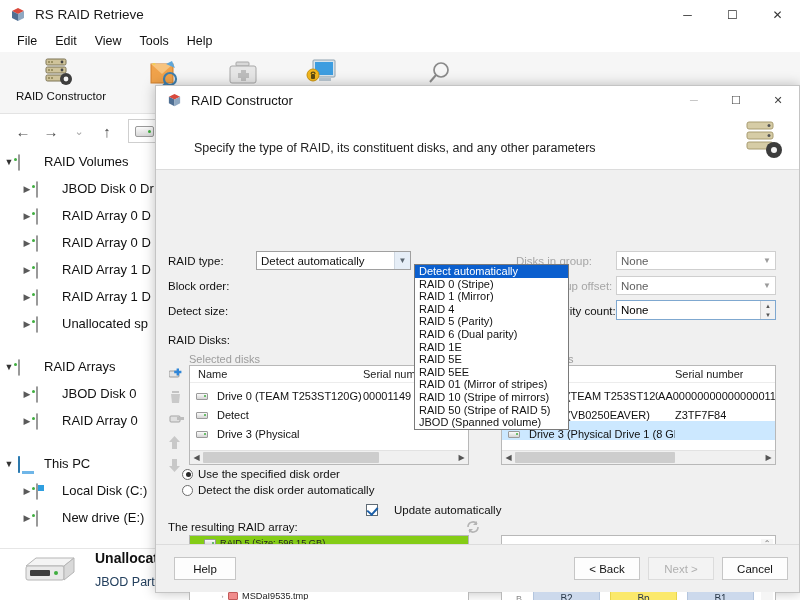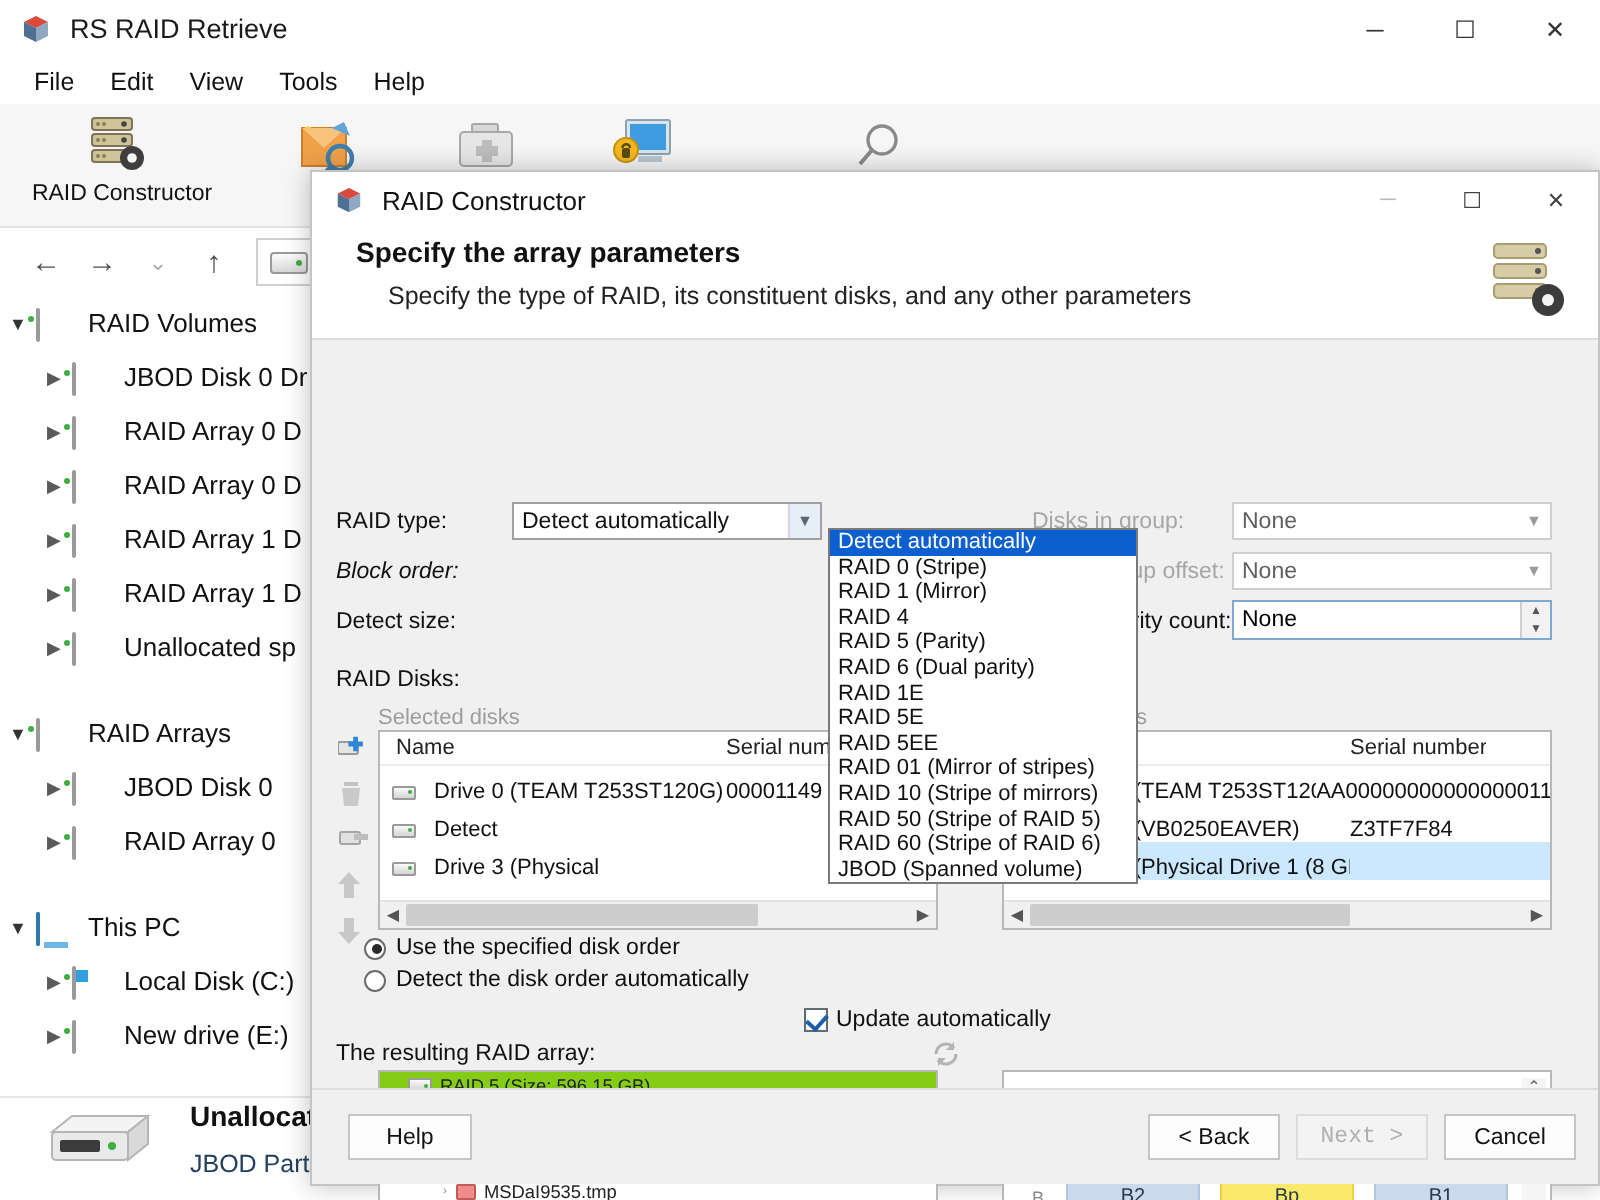--- a/index.html
+++ b/index.html
@@ -400,21 +400,20 @@
     </div>
     <div class="t">RAID Constructor</div>
     <div class="dlg-wbtns">
       <div class="dlg-wbtn" style="color:#b9b9b9">─</div>
       <div class="dlg-wbtn">☐</div>
       <div class="dlg-wbtn">✕</div>
     </div>
   </div>
 
   <div class="dlg-header">
-    <div class="hdr-main">Specify the array parameters</div>
     <div class="hdr-sub">Specify the type of RAID, its constituent disks, and any other parameters</div>
     <div class="hdr-icon">
       <svg width="40" height="42" viewBox="0 0 40 42">
         <rect x="2" y="2" width="26" height="7" rx="2" fill="#d6cca6" stroke="#a89c71"></rect>
         <rect x="2" y="12" width="26" height="7" rx="2" fill="#d6cca6" stroke="#a89c71"></rect>
         <rect x="2" y="22" width="26" height="7" rx="2" fill="#d6cca6" stroke="#a89c71"></rect>
         <circle cx="24" cy="5.5" r="1.5" fill="#555"></circle>
           <circle cx="24" cy="15.5" r="1.5" fill="#555"></circle>
         <circle cx="24" cy="25.5" r="1.5" fill="#555"></circle>
         <circle cx="29" cy="30" r="8" fill="#3c3c3c"></circle>
@@ -424,21 +423,21 @@
   </div>
 
   <div class="dlg-body">
 
     <div class="lbl" style="left:12px; top:85px;">RAID type:</div>
     <div class="combo" style="left:100px; top:81px; width:155px;">
       <span>Detect automatically</span>
       <span class="arrow">▼</span>
     </div>
 
-    <div class="lbl" style="left:12px; top:110px;font-style:italic;">Block order:</div>
+    <div class="lbl" style="left:12px; top:110px;">Block order:</div>
     <div class="lbl" style="left:12px; top:135px;">Detect size:</div>
     <div class="lbl" style="left:12px; top:164px;">RAID Disks:</div>
 
     <div class="lbl dim" style="left:360px; top:85px;">Disks in group:</div>
     <div class="combo plain dim" style="left:460px; top:81px; width:160px;">
       <span>None</span>
       <span class="arrow">▼</span>
     </div>
 
     <div class="lbl dim" style="left:360px; top:110px;">Parity group offset:</div>
@@ -574,21 +573,21 @@
     <div class="radio-row" style="left:26px; top:298px;">
       <span class="radio on"></span>
       <span>Use the specified disk order</span>
     </div>
     <div class="radio-row" style="left:26px; top:314px;">
       <span class="radio"></span>
       <span>Detect the disk order automatically</span>
     </div>
 
     <div class="lbl" style="left:12px; top:351px;">The resulting RAID array:</div>
-    <div class="radio-row" style="left:210px; top:334px; gap:4px;margin-left:36px;">
+    <div class="radio-row" style="left:210px; top:334px; gap:16px;">
       <span class="cbx on"></span>
       <span>Update automatically</span>
     </div>
     <span class="refresh-ic" style="left:310px; top:350px;">
       <svg width="14" height="14" viewBox="0 0 14 14">
         <path d="M2 7 a5 5 0 0 1 9 -3" fill="none" stroke="#b4b4b4" stroke-width="1.6"></path>
         <path d="M12 7 a5 5 0 0 1 -9 3" fill="none" stroke="#b4b4b4" stroke-width="1.6"></path>
         <path d="M11 1 l0 4 -4 0z" fill="#b4b4b4"></path>
           <path d="M3 13 l0 -4 4 0z" fill="#b4b4b4"></path>
       </svg>
@@ -660,23 +659,22 @@
       <div class="dd-item">RAID 1 (Mirror)</div>
       <div class="dd-item">RAID 4</div>
       <div class="dd-item">RAID 5 (Parity)</div>
       <div class="dd-item">RAID 6 (Dual parity)</div>
       <div class="dd-item">RAID 1E</div>
       <div class="dd-item">RAID 5E</div>
       <div class="dd-item">RAID 5EE</div>
       <div class="dd-item">RAID 01 (Mirror of stripes)</div>
       <div class="dd-item">RAID 10 (Stripe of mirrors)</div>
       <div class="dd-item">RAID 50 (Stripe of RAID 5)</div>
-      <div class="dd-item">RAID 60 (Stripe of RAID 6)</div>
       <div class="dd-item">JBOD (Spanned volume)</div>
     </div>
 
   <div class="dlg-footer">
     <div class="btn" style="left:18px; top:12px; width:62px;">Help</div>
     <div class="btn" style="left:418px; top:12px; width:66px;">&lt; Back</div>
-    <div class="btn dis" style="left:492px; top:12px; width:66px;font-family:Liberation Mono, monospace;">Next &gt;</div>
+    <div class="btn dis" style="left:492px; top:12px; width:66px;">Next &gt;</div>
     <div class="btn" style="left:566px; top:12px; width:66px;">Cancel</div>
   </div>
 </div>
 
 </body></html>

